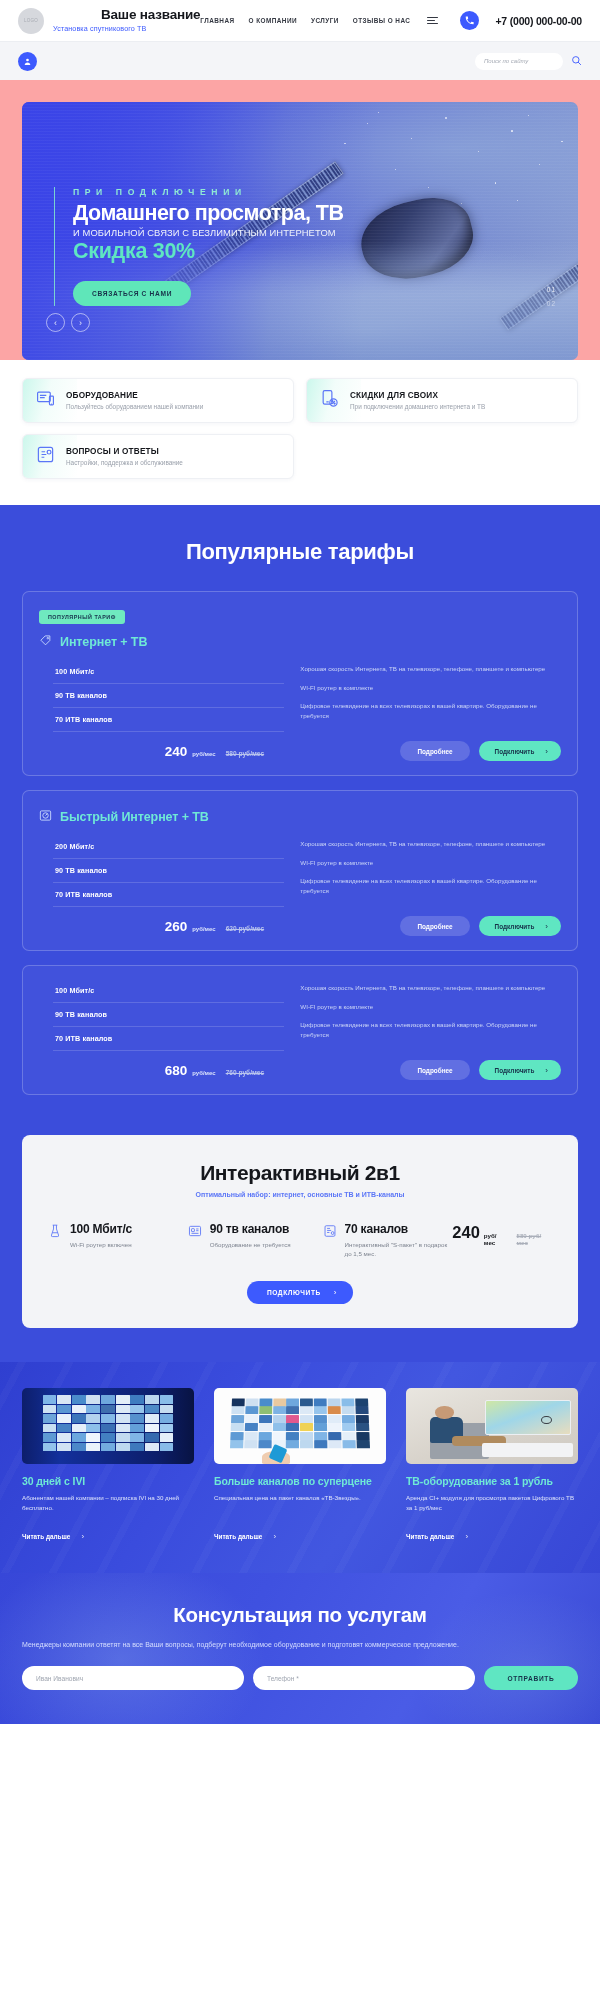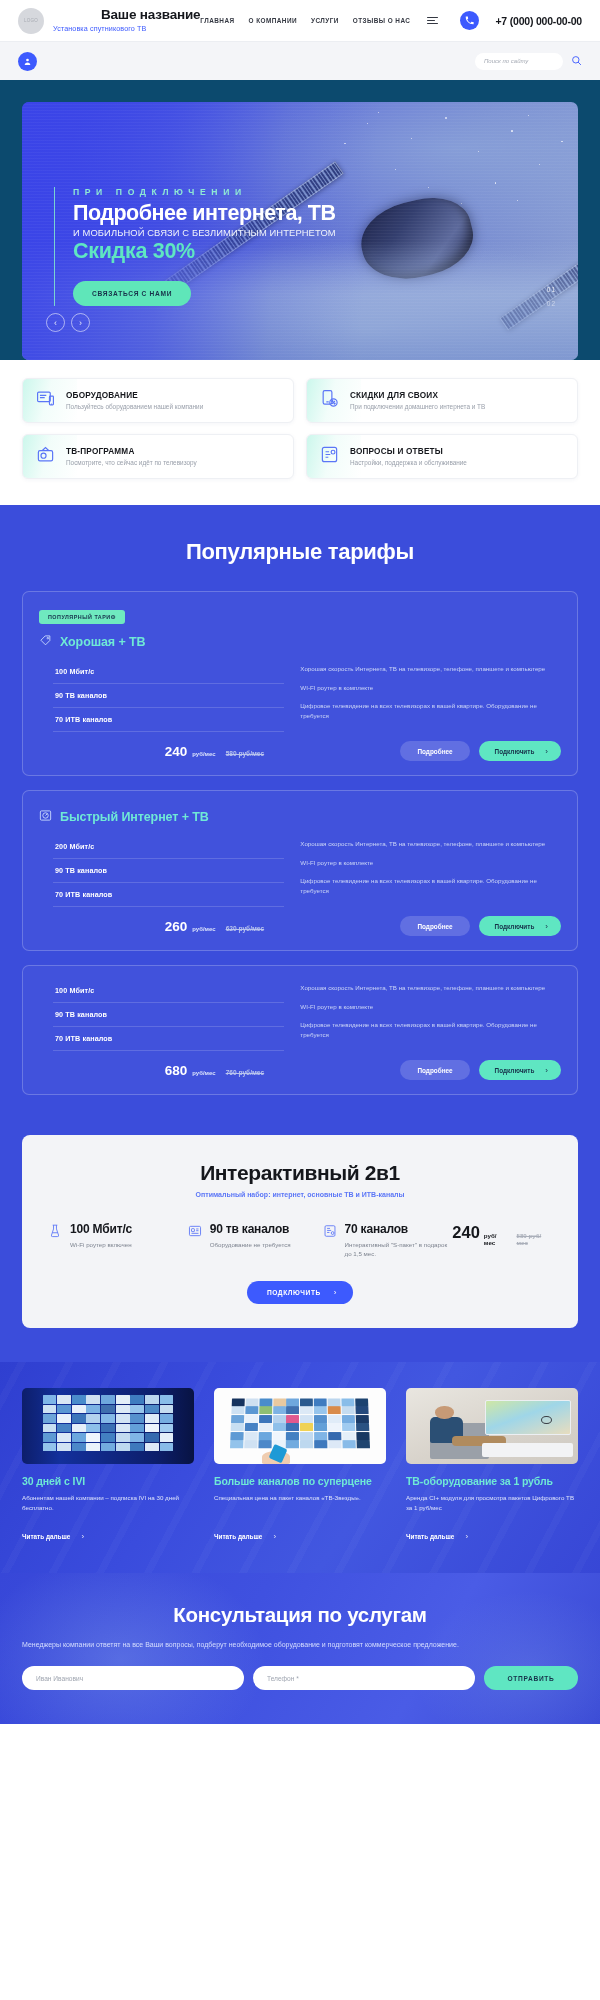--- a/index.html
+++ b/index.html
@@ -68,21 +68,21 @@
   }
   .search-wrap { margin-left: auto; display: flex; align-items: center; gap: 8px; }
   .search-input {
     width: 88px; height: 17px; border-radius: 9px; border: none; background: #fff;
     font-size: 6px; color: #9aa0ab; padding: 0 9px; font-family: inherit;
     font-style: italic;
   }
   .search-input::placeholder { color: #a5aab4; font-style: italic; }
 
   
-  .hero-section { padding: 22px 0 0; background: #0c4a6e; }
+  .hero-section { padding: 22px 0 0; background: #fca5a5; }
   .hero {
     position: relative; height: 258px; border-radius: 7px; overflow: hidden;
     background:
       radial-gradient(ellipse 120% 75% at 78% 18%, rgba(150,175,220,.62) 0%, rgba(80,100,190,0) 58%),
       radial-gradient(ellipse 85% 55% at 62% 88%, rgba(176,196,230,.72) 0%, rgba(70,95,200,0) 62%),
       linear-gradient(118deg, #3b43e8 0%, #4450e4 24%, #5a6ad6 48%, #6e82cf 68%, #8fa3d4 100%);
   }
   .hero-stars { position: absolute; inset: 0; }
   .hero-stars span {
     position: absolute; background: #fff; border-radius: 50%; opacity: .75;
@@ -431,21 +431,21 @@
           <div class="panel l"></div>
           <div class="body"></div>
           <div class="panel r"></div>
         </div>
         <div class="hero-haze"></div>
         <div class="hero-overlay"></div>
         <div class="hero-scan"></div>
 
         <div class="hero-content">
           <div class="hero-kicker">ПРИ ПОДКЛЮЧЕНИИ</div>
-          <div class="hero-title">Подробнее интернета, ТВ</div>
+          <div class="hero-title">Домашнего просмотра, ТВ</div>
           <div class="hero-sub">и мобильной связи с безлимитным интернетом</div>
           <div class="hero-discount">Скидка 30%</div>
           <button class="hero-cta">СВЯЗАТЬСЯ С НАМИ</button>
         </div>
 
         <div class="hero-arrows">
           <button class="hero-arrow">‹</button>
           <button class="hero-arrow">›</button>
         </div>
         <div class="hero-pager">
@@ -483,34 +483,20 @@
               <circle cx="15.6" cy="15.4" r=".7" fill="currentColor"></circle>
               <circle cx="18.4" cy="18.4" r=".7" fill="currentColor"></circle>
             </svg>
         </span>
         <div class="feat-txt">
           <div class="feat-title">СКИДКИ ДЛЯ СВОИХ</div>
           <div class="feat-desc">При подключении домашнего интернета и ТВ</div>
         </div>
       </div>
 
-      <div class="feat-card">
-        <span class="feat-icon">
-          <svg width="19" height="19" viewBox="0 0 24 24" fill="none" stroke="currentColor" stroke-width="1.5">
-              <rect x="3" y="7" width="18" height="13" rx="2"></rect>
-              <path d="M8 7L12 3.2 16 7"></path>
-              <circle cx="9.5" cy="13.5" r="3.2"></circle>
-              <path d="M16.5 11v.01M16.5 14v.01M16.5 17v.01"></path>
-            </svg>
-        </span>
-        <div class="feat-txt">
-          <div class="feat-title">ТВ-ПРОГРАММА</div>
-          <div class="feat-desc">Посмотрите, что сейчас идёт по телевизору</div>
-        </div>
-      </div>
 
       <div class="feat-card">
         <span class="feat-icon">
           <svg width="19" height="19" viewBox="0 0 24 24" fill="none" stroke="currentColor" stroke-width="1.5">
               <rect x="3" y="3" width="18" height="18" rx="2.5"></rect>
               <path d="M7 8.5h4.5M7 12h6M7 15.5h3.5"></path>
               <circle cx="16.5" cy="9" r="2.4"></circle>
               <path d="M16.5 13.2v.01"></path>
             </svg>
         </span>
@@ -528,21 +514,21 @@
 
       <article class="tariff-card">
         <span class="badge">ПОПУЛЯРНЫЙ ТАРИФ</span>
         <div class="tariff-head">
           <span class="tariff-icon">
             <svg width="13" height="13" viewBox="0 0 24 24" fill="none" stroke="currentColor" stroke-width="1.6">
                 <path d="M3.5 11.5l8-8H20v8.5l-8 8z"></path>
                 <circle cx="16.3" cy="7.7" r="1.4"></circle>
               </svg>
           </span>
-          <h3 class="tariff-name">Хорошая + ТВ</h3>
+          <h3 class="tariff-name">Интернет + ТВ</h3>
         </div>
         <div class="tariff-body">
           <div class="tariff-left">
             <div class="spec-row">100 Мбит/с</div>
             <div class="spec-row">90 ТВ каналов</div>
             <div class="spec-row">70 ИТВ каналов</div>
           </div>
           <div class="tariff-right">
             <div class="bene">Хорошая скорость Интернета, ТВ на телевизоре, телефоне, планшете и компьютере</div>
             <div class="bene">WI-FI роутер в комплекте</div>

